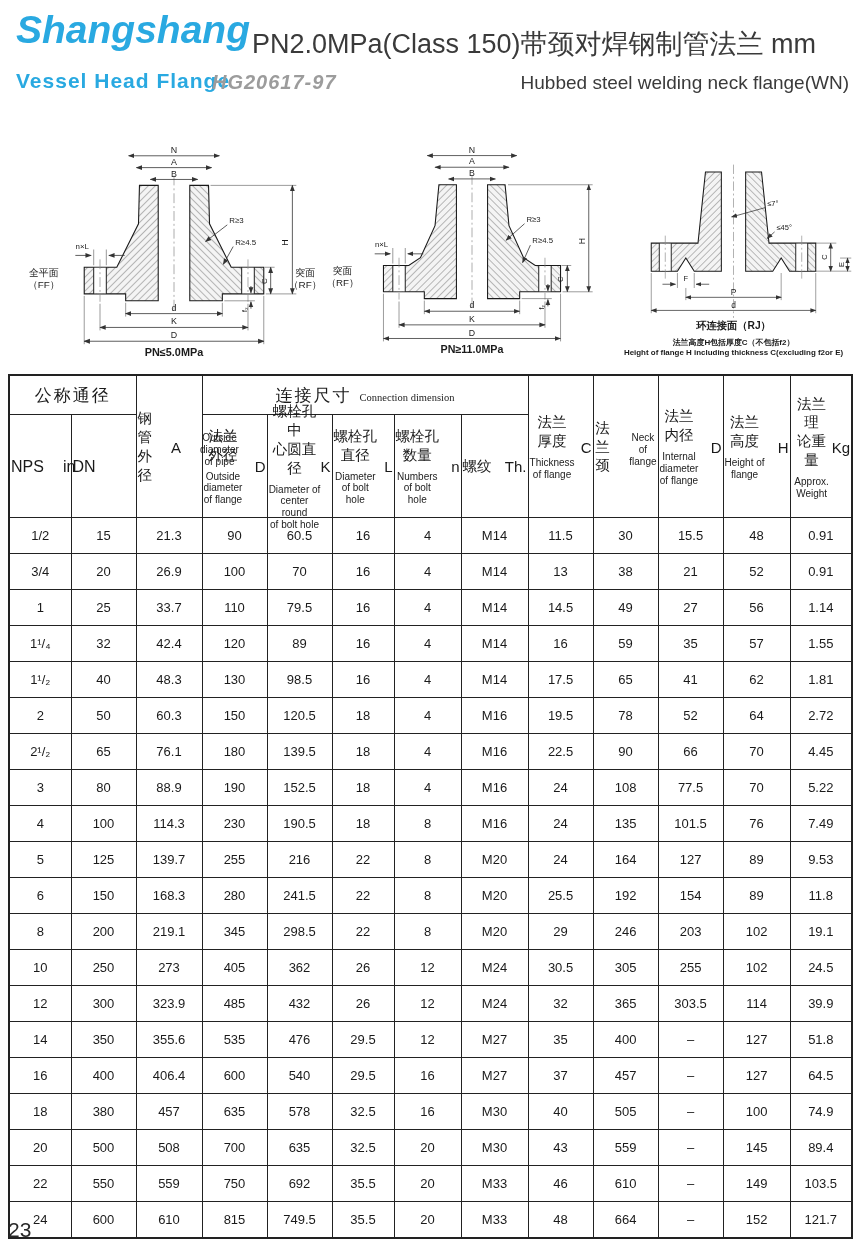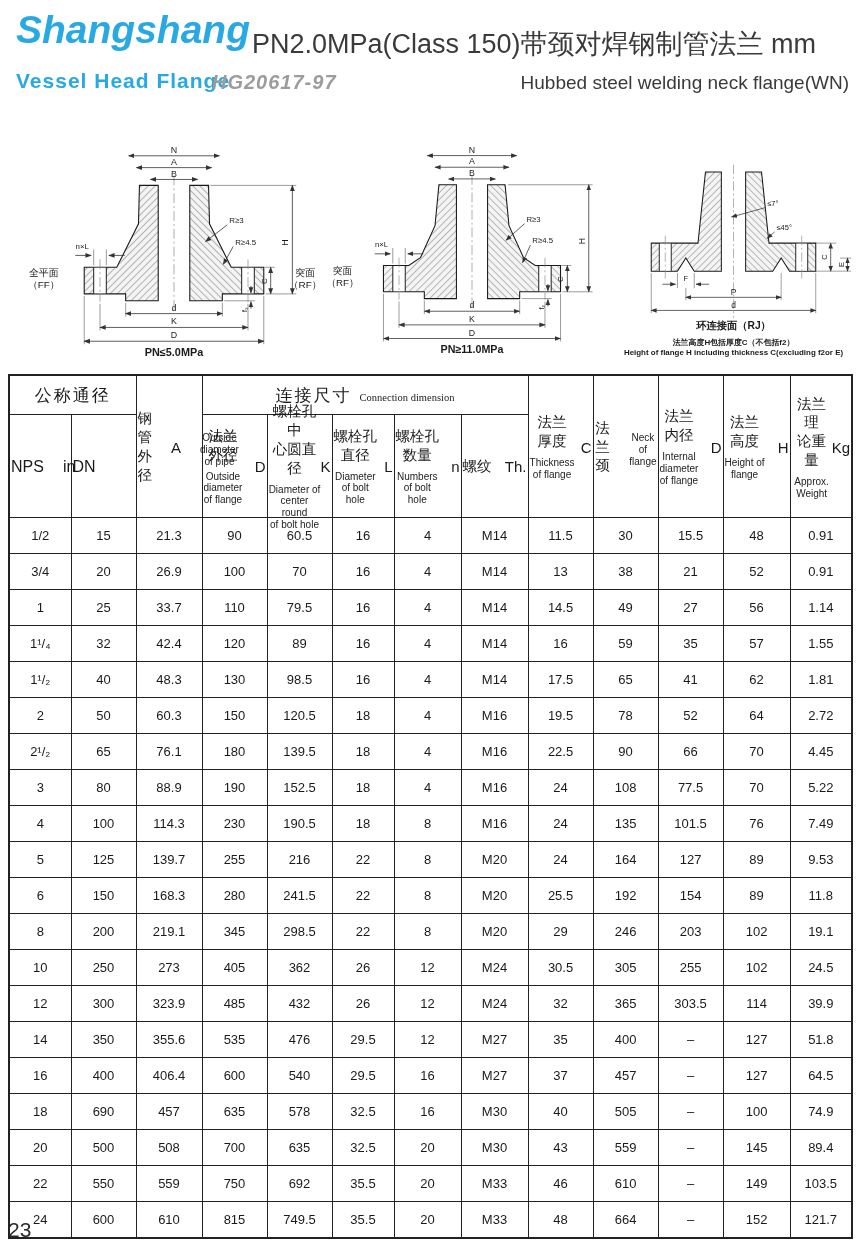--- a/index.html
+++ b/index.html
@@ -657,21 +657,21 @@
           <td>16</td>
           <td>M27</td>
           <td>37</td>
           <td>457</td>
           <td>–</td>
           <td>127</td>
           <td>64.5</td>
         </tr>
         <tr>
           <td>18</td>
-          <td>690</td>
+          <td>380</td>
           <td>457</td>
           <td>635</td>
           <td>578</td>
           <td>32.5</td>
           <td>16</td>
           <td>M30</td>
           <td>40</td>
           <td>505</td>
           <td>–</td>
           <td>100</td>

